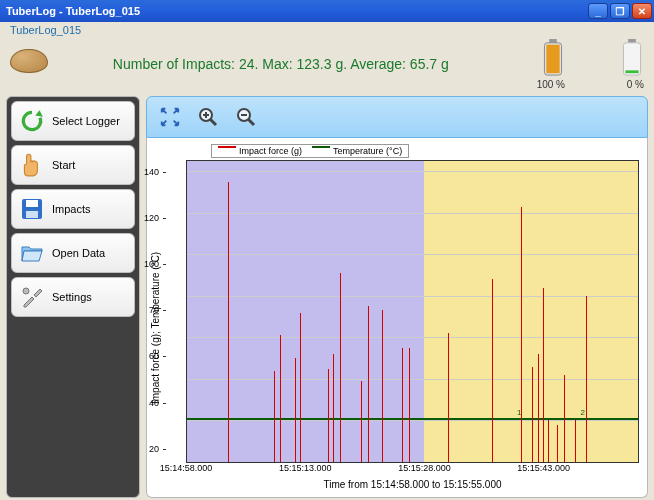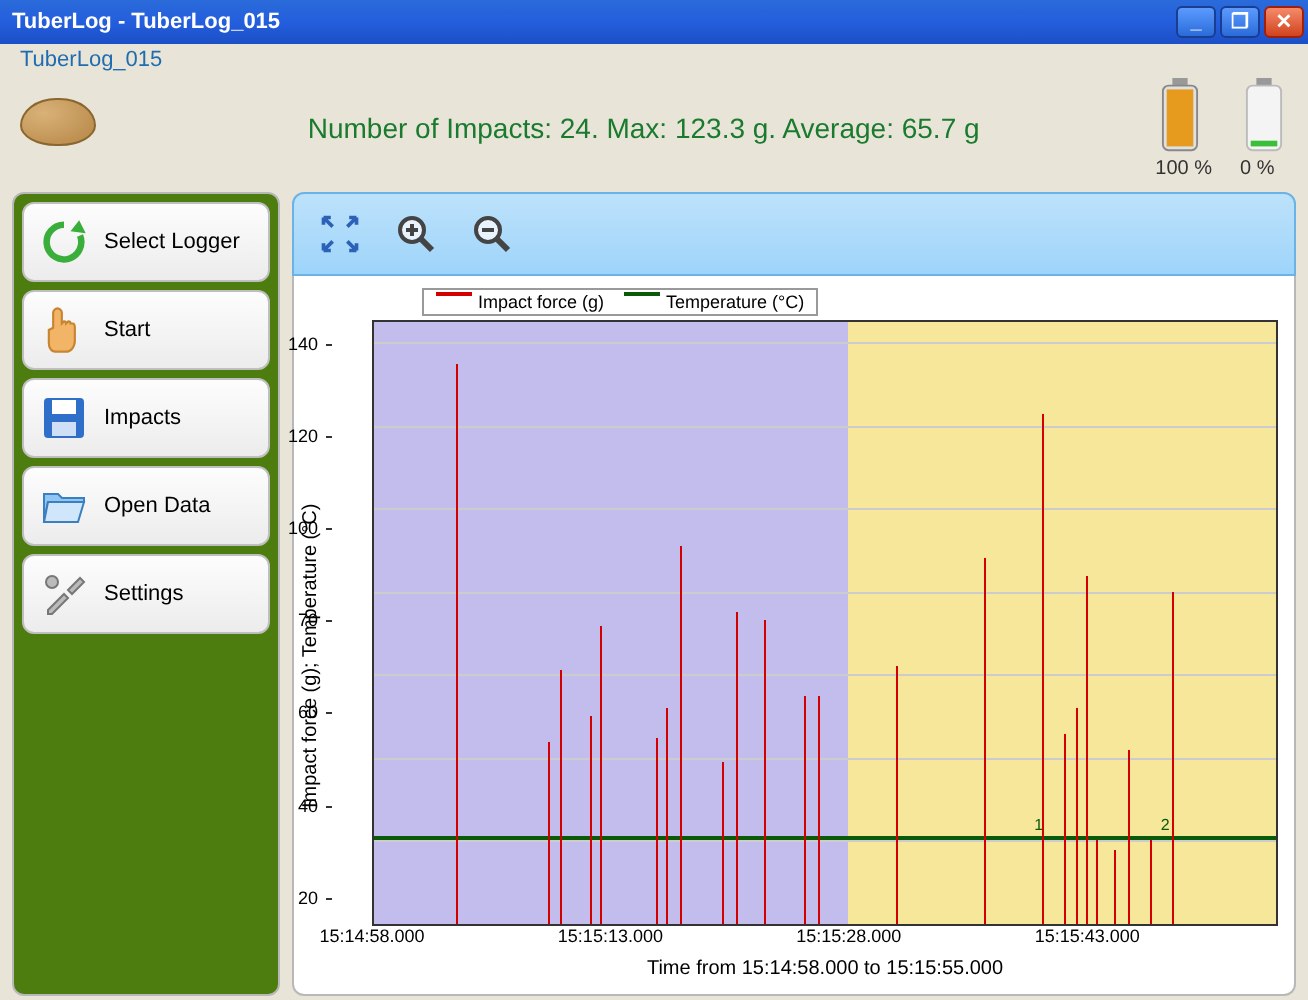--- a/index.html
+++ b/index.html
@@ -16,29 +16,29 @@
 
   
   .breadcrumb { color:#1f6db0; padding: 2px 10px 0 10px; font-size: 11px; }
 
   
   .header-row { display:flex; align-items:center; padding: 2px 10px 4px 10px; height: 58px; }
   .potato-icon { width: 40px; height: 30px; margin-right: 16px; position:relative; }
   .potato-icon .pot { width: 38px; height: 24px; background: radial-gradient(ellipse at 30% 30%, #d9b278, #b58545); border-radius: 50% 50% 50% 50% / 60% 60% 45% 45%; border:1px solid #8a6630; }
   .summary { flex:1; text-align:center; color:#1a7a2d; font-size: 14px; }
   .batteries { display:flex; gap:14px; align-items:flex-end; font-size:10px; color:#333; }
-  .batt { display:flex; flex-direction:column; align-items:flex-start; gap:2px; }
+  .batt { display:flex; flex-direction:column; align-items:flex-end; gap:2px;margin-left:41px; }
   .batt svg { width:24px; height:38px; }
   .batt .pct { font-size:10px; }
 
   
   .main { display:flex; height: 410px; padding: 2px 6px 6px 6px; gap:6px; }
 
   
-  .sidebar { width:134px; background:#4d7c0f; border:1px solid #b8b8b8; border-radius:6px; padding:4px; display:flex; flex-direction:column; gap:4px; }
+  .sidebar { width:134px; background:#404040; border:1px solid #b8b8b8; border-radius:6px; padding:4px; display:flex; flex-direction:column; gap:4px; }
   .sb-btn { height:40px; border:1px solid #bfbfbf; border-radius:6px; background: linear-gradient(#fdfdfd,#ececec); display:flex; align-items:center; gap:6px; padding:0 6px; font-size:11px; cursor:pointer; }
   .sb-btn .sb-ic { width:28px; height:28px; display:flex; align-items:center; justify-content:center; }
 
   
   .right { flex:1; display:flex; flex-direction:column; }
   .toolbar { height:42px; background: linear-gradient(#bde2fb,#9ed4fa); border:1px solid #6bb3e6; border-radius:6px 6px 0 0; display:flex; align-items:center; gap:8px; padding:0 8px; }
   .tool-btn { width:30px; height:30px; display:flex; align-items:center; justify-content:center; cursor:pointer; border-radius:4px; }
 
   .chart-pane { flex:1; background:#fff; border:1px solid #b8b8b8; border-top:none; border-radius:0 0 6px 6px; padding:6px 8px 2px 2px; display:flex; flex-direction:column; }
   .chart-title { text-align:center; font-weight:bold; font-size:11px; margin-bottom:2px; }

